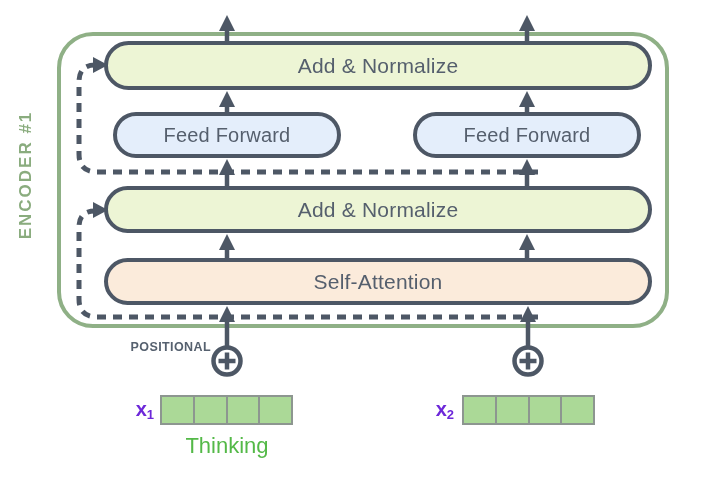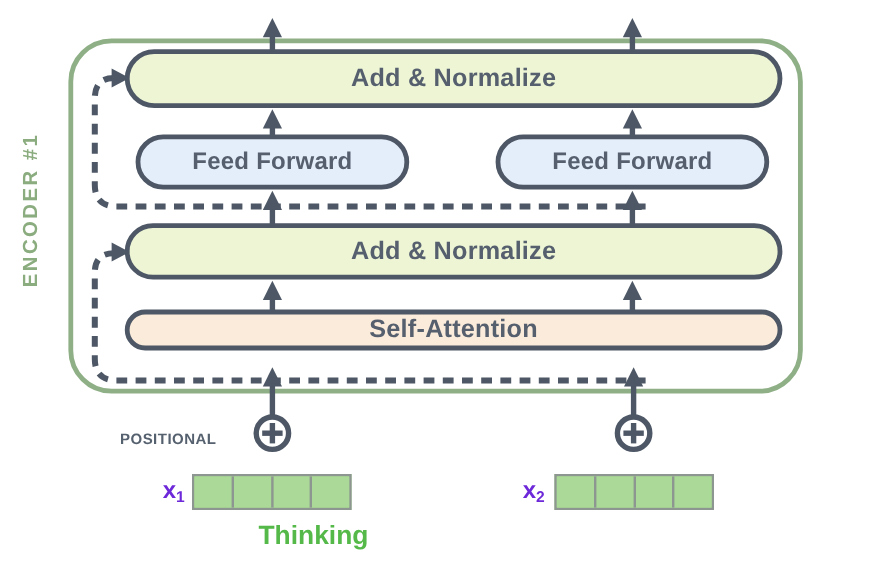--- a/index.html
+++ b/index.html
@@ -15,54 +15,54 @@
   .encoder-label{
     position:absolute;left:-59px;top:157px;width:170px;height:36px;
     transform:rotate(-90deg);text-align:center;
     color:#8aac7e;font-size:17px;font-weight:bold;letter-spacing:2px;
     line-height:36px;white-space:nowrap;
   }
   
   .pill{
     position:absolute;box-sizing:border-box;border:4px solid #4d5765;
     border-radius:27px;display:flex;align-items:center;justify-content:center;
-    color:#555f6d;font-size:21px;font-weight:bold;letter-spacing:0.2px;
+    color:#555f6d;font-size:21px;font-weight:normal;letter-spacing:0.2px;
   }
   .an-top{left:104px;top:41px;width:548px;height:49px;background:#edf5d5;}
   .ff-left{left:113px;top:112px;width:228px;height:46px;background:#e4eefb;font-size:20px;}
   .ff-right{left:413px;top:112px;width:228px;height:46px;background:#e4eefb;font-size:20px;}
   .an-mid{left:104px;top:186px;width:548px;height:47px;background:#edf5d5;}
-  .sa{left:104px;top:258px;width:548px;height:34px;background:#fbebdb;}
+  .sa{left:104px;top:258px;width:548px;height:47px;background:#fbebdb;}
   
   .connectors{position:absolute;left:0;top:0;width:727px;height:478px;}
   
   .pos-label{
-    position:absolute;left:100px;top:360px;width:111px;
+    position:absolute;left:100px;top:341px;width:111px;text-align:right;
     color:#56616f;font-size:12.5px;font-weight:bold;letter-spacing:0.4px;
     line-height:13.5px;
   }
   
   .vec-label{
     position:absolute;top:398px;width:34px;text-align:right;
     color:#6d28d9;font-size:20px;font-weight:bold;
   }
   .vec-label .sub{font-size:13px;vertical-align:-3px;}
   .x1-label{left:120px;}
   .x2-label{left:420px;}
   .vec-row{
     position:absolute;top:395px;width:133px;height:30px;box-sizing:border-box;
     border:2px solid #8d9690;display:flex;background:#abd997;
   }
   .vec-row-1{left:160px;}
   .vec-row-2{left:462px;}
   .cell{flex:1;background:#abd997;}
   .cell + .cell{border-left:2px solid #8d9690;}
   .word{
-    position:absolute;top:433px;width:160px;text-align:right;
-    color:#54b948;font-size:22px;font-weight:bold;
+    position:absolute;top:433px;width:160px;text-align:center;
+    color:#54b948;font-size:22px;font-weight:normal;
   }
   .word-1{left:147px;}
   .word-2{left:447px;}
 </style>
 </head>
 <body>
 
 <div id="stage">
 
   <div class="encoder-box"></div>

